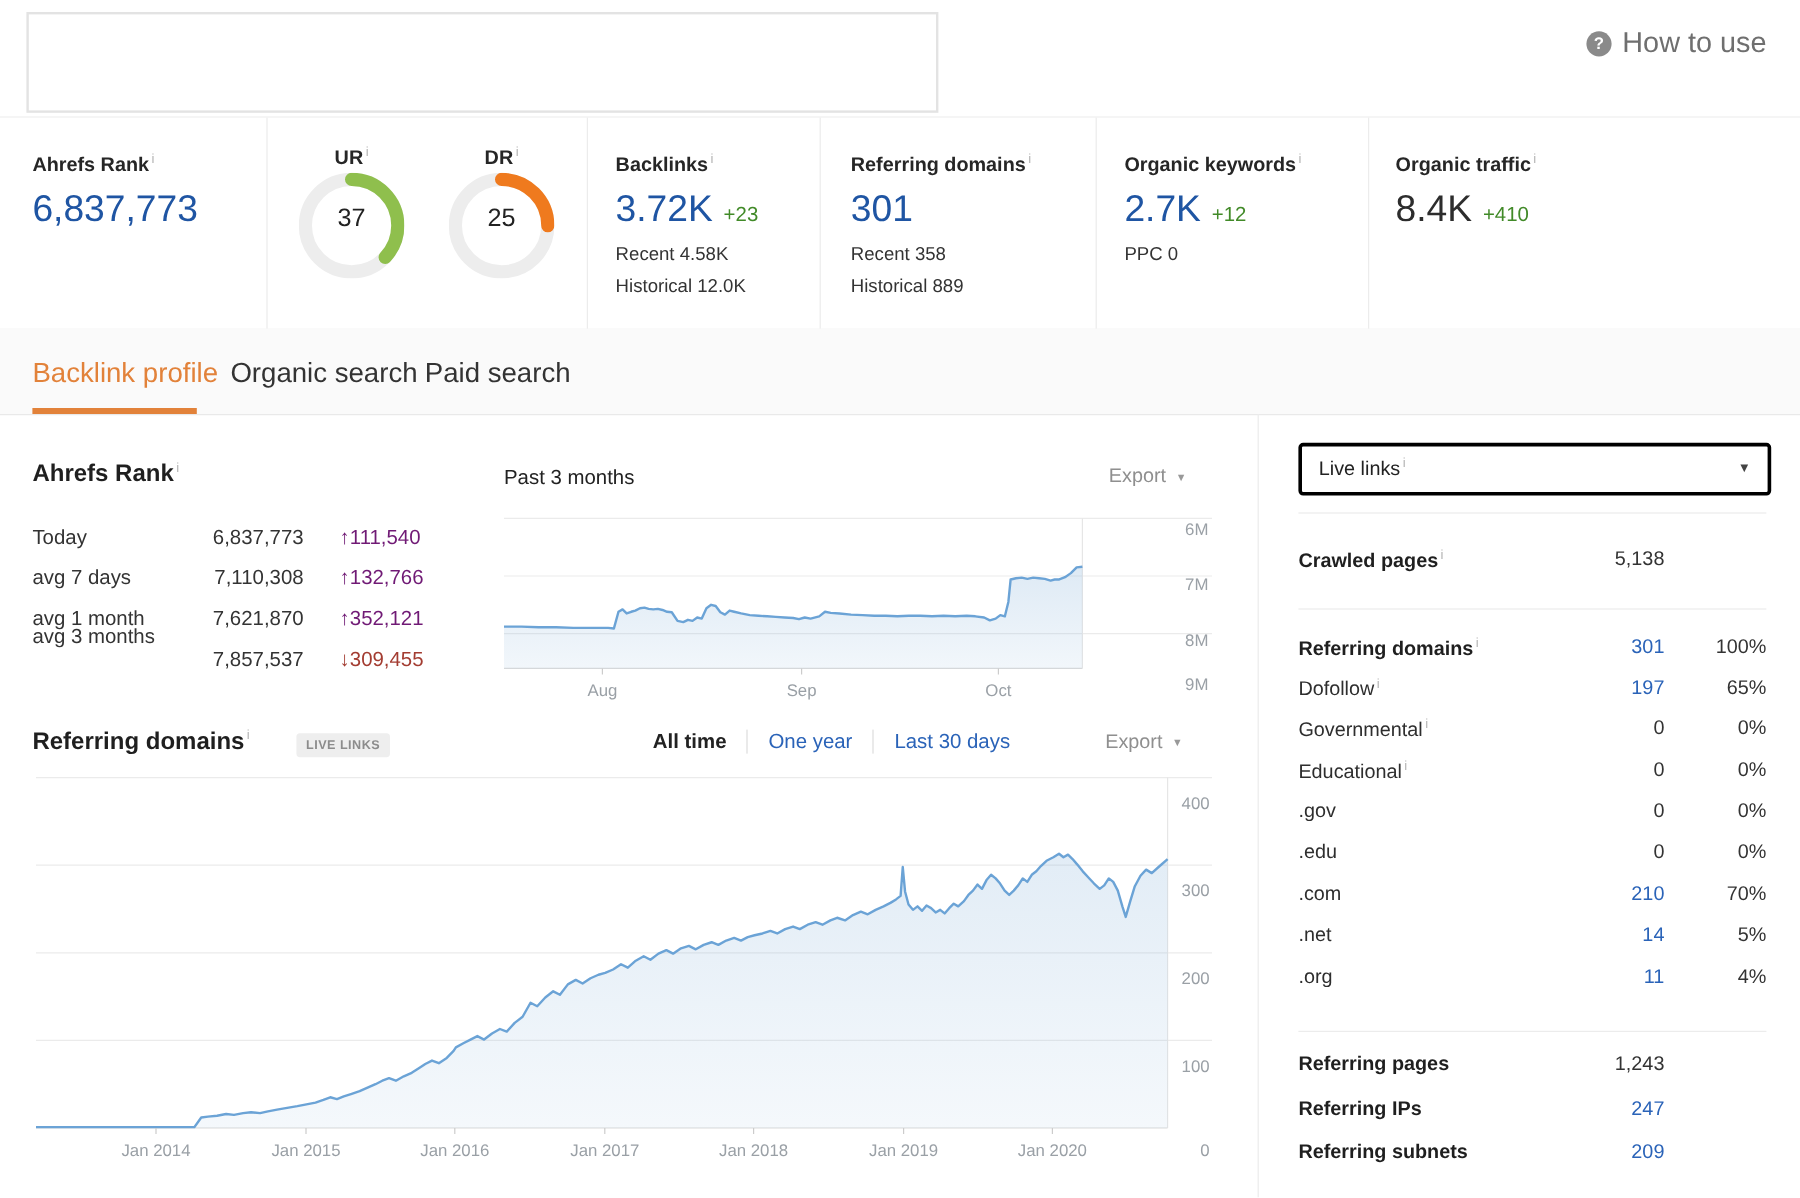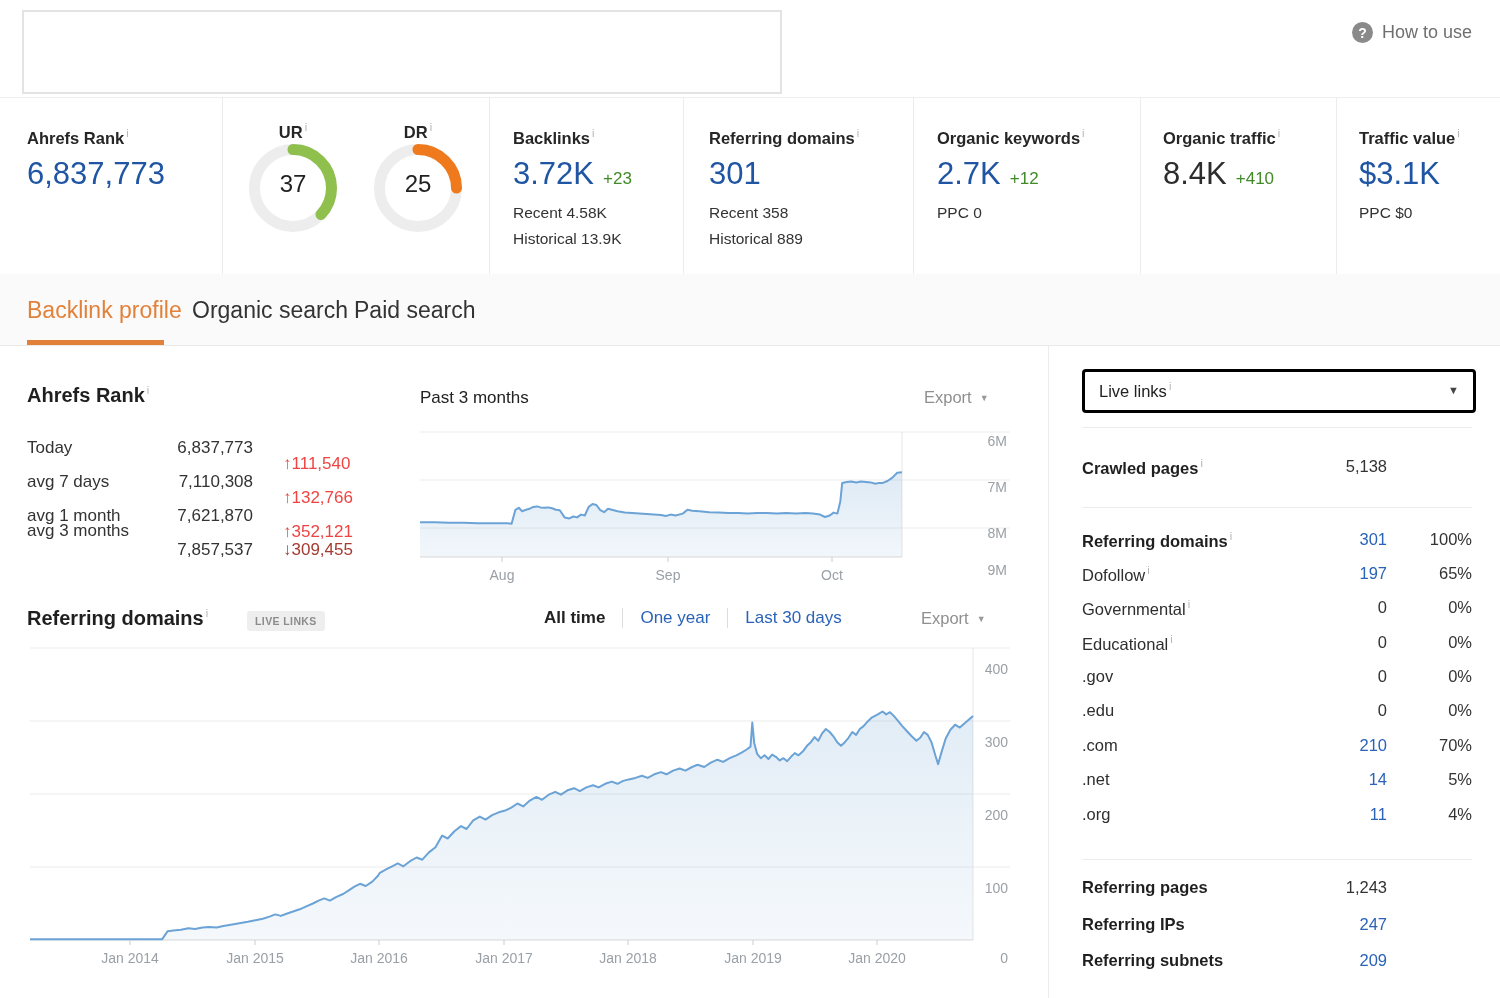--- a/index.html
+++ b/index.html
@@ -5,21 +5,21 @@
   html,body{margin:0;padding:0;width:1500px;height:998px;overflow:hidden;background:#fff;
     font-family:"Liberation Sans","DejaVu Sans",sans-serif;color:#2b2b2b;}
   .page{position:relative;width:1500px;height:998px;background:#fff;}
 
   
   .topbar{position:absolute;left:0;top:0;width:1500px;height:97px;background:#fff;}
   .site-box{position:absolute;left:22px;top:10px;width:756px;height:80px;background:#fff;border:2px solid #e3e3e3;}
   .help{position:absolute;right:28px;top:22px;display:flex;align-items:center;gap:9px;cursor:pointer;}
   .help-icon{width:21px;height:21px;border-radius:50%;background:#8a8a8a;color:#fff;font-size:14px;font-weight:bold;
     display:flex;align-items:center;justify-content:center;}
-  .help-label{font-size:18px;color:#6f6f6f;}
+  .help-label{font-size:24px;color:#6f6f6f;}
 
   
   .stats{position:absolute;left:0;top:97px;width:1500px;height:176px;background:#fff;
     border-top:1px solid #efefef;border-bottom:1px solid #ececec;}
   .stat-col{position:absolute;top:0;height:176px;border-left:1px solid #ececec;}
   .stat-col.first{border-left:none;}
   .slabel{position:absolute;top:29px;font-size:16.5px;font-weight:bold;color:#262626;white-space:nowrap;}
   sup.i{font-size:11px;color:#b5b5b5;font-weight:normal;margin-left:2px;}
   .bignum{position:absolute;top:58px;font-size:31px;white-space:nowrap;display:flex;align-items:baseline;gap:9px;}
   .v-blue{color:#1f55a3;}
@@ -28,36 +28,36 @@
   .subline{position:absolute;font-size:15.5px;color:#333;white-space:nowrap;}
 
   
   .gauge{position:absolute;top:0;width:88px;height:176px;}
   .gauge-label{position:absolute;top:23px;width:88px;text-align:center;font-size:16.5px;font-weight:bold;color:#262626;}
   .gauge svg{position:absolute;top:46px;left:0;}
   .ring-bg{fill:none;stroke:#ededed;stroke-width:11;}
   .ring-val{fill:none;stroke-width:11;stroke-linecap:round;transform:rotate(-90deg);transform-origin:44px 44px;}
   .ring-green{stroke:#8fbf4d;}
   .ring-orange{stroke:#ef7a1e;}
-  .gauge-num{position:absolute;top:72px;width:88px;text-align:center;font-size:24px;color:#222;}
+  .gauge-num{position:absolute;top:72px;width:88px;text-align:center;font-size:21px;color:#222;}
 
   
   .tabband{position:absolute;left:0;top:274px;width:1500px;height:71px;background:#fafafa;border-bottom:1px solid #e9e9e9;}
   .tab{position:absolute;top:23px;font-size:23px;color:#333;cursor:pointer;white-space:nowrap;}
   .tab.active{color:#e2823a;}
   .tab-underline{position:absolute;left:27px;bottom:0;width:137px;height:5px;background:#e2823a;}
 
   
   .h2{position:absolute;font-size:20px;font-weight:bold;color:#1f1f1f;white-space:nowrap;}
 
   
   .rt-label{position:absolute;left:27px;font-size:17px;color:#333;white-space:nowrap;}
   .rt-value{position:absolute;left:120px;width:133px;text-align:right;font-size:17px;color:#333;white-space:nowrap;}
   .rt-delta{position:absolute;left:283px;font-size:17px;white-space:nowrap;}
-  .d-green{color:#ef4444;margin-top:16px;}
+  .d-green{color:#701a75;}
   .d-red{color:#a33c31;}
 
   .plainlabel{position:absolute;font-size:17px;color:#222;white-space:nowrap;}
   .export{position:absolute;display:flex;align-items:center;gap:8px;color:#8f8f8f;font-size:16.5px;cursor:pointer;}
   .caret{font-size:9px;color:#999;}
 
   .badge{position:absolute;background:#eeeeee;color:#8c8c8c;font-size:10.5px;font-weight:bold;letter-spacing:.4px;
     padding:4px 8px;border-radius:3px;white-space:nowrap;}
 
   .range-row{position:absolute;left:544px;top:608px;display:flex;align-items:center;font-size:17px;}
@@ -124,21 +124,21 @@
       </div>
     </div>
 
     <div class="stat-col" style="left:489px;width:194px;">
       <div class="slabel" style="left:23px;"><span>Backlinks</span><sup class="i">i</sup></div>
       <div class="bignum" style="left:23px;">
           <span class="v-blue">3.72K</span>
           <span class="delta">+23</span>
         </div>
       <div class="subline" style="left:23px;top:106px;">Recent 4.58K</div>
-      <div class="subline" style="left:23px;top:132px;">Historical 13.9K</div>
+      <div class="subline" style="left:23px;top:132px;">Historical 12.0K</div>
     </div>
 
     <div class="stat-col" style="left:683px;width:230px;">
       <div class="slabel" style="left:25px;"><span>Referring domains</span><sup class="i">i</sup></div>
       <div class="bignum v-blue" style="left:25px;">
           <span>301</span>
         </div>
       <div class="subline" style="left:25px;top:106px;">Recent 358</div>
       <div class="subline" style="left:25px;top:132px;">Historical 889</div>
     </div>
@@ -153,27 +153,20 @@
     </div>
 
     <div class="stat-col" style="left:1140px;width:196px;">
       <div class="slabel" style="left:22px;"><span>Organic traffic</span><sup class="i">i</sup></div>
       <div class="bignum" style="left:22px;">
           <span class="v-dark">8.4K</span>
           <span class="delta">+410</span>
         </div>
     </div>
 
-    <div class="stat-col" style="left:1336px;width:164px;">
-      <div class="slabel" style="left:22px;"><span>Traffic value</span><sup class="i">i</sup></div>
-      <div class="bignum v-blue" style="left:22px;">
-          <span>$3.1K</span>
-        </div>
-      <div class="subline" style="left:22px;top:106px;">PPC $0</div>
-    </div>
   </div>
 
   <div class="tabband">
     <div class="tab active" style="left:27px;">Backlink profile</div>
     <div class="tab" style="left:192px;">Organic search</div>
     <div class="tab" style="left:354px;">Paid search</div>
     <div class="tab-underline"></div>
   </div>
 
   <div class="h2" style="left:27px;top:384px;"><span>Ahrefs Rank</span><sup class="i">i</sup></div>

